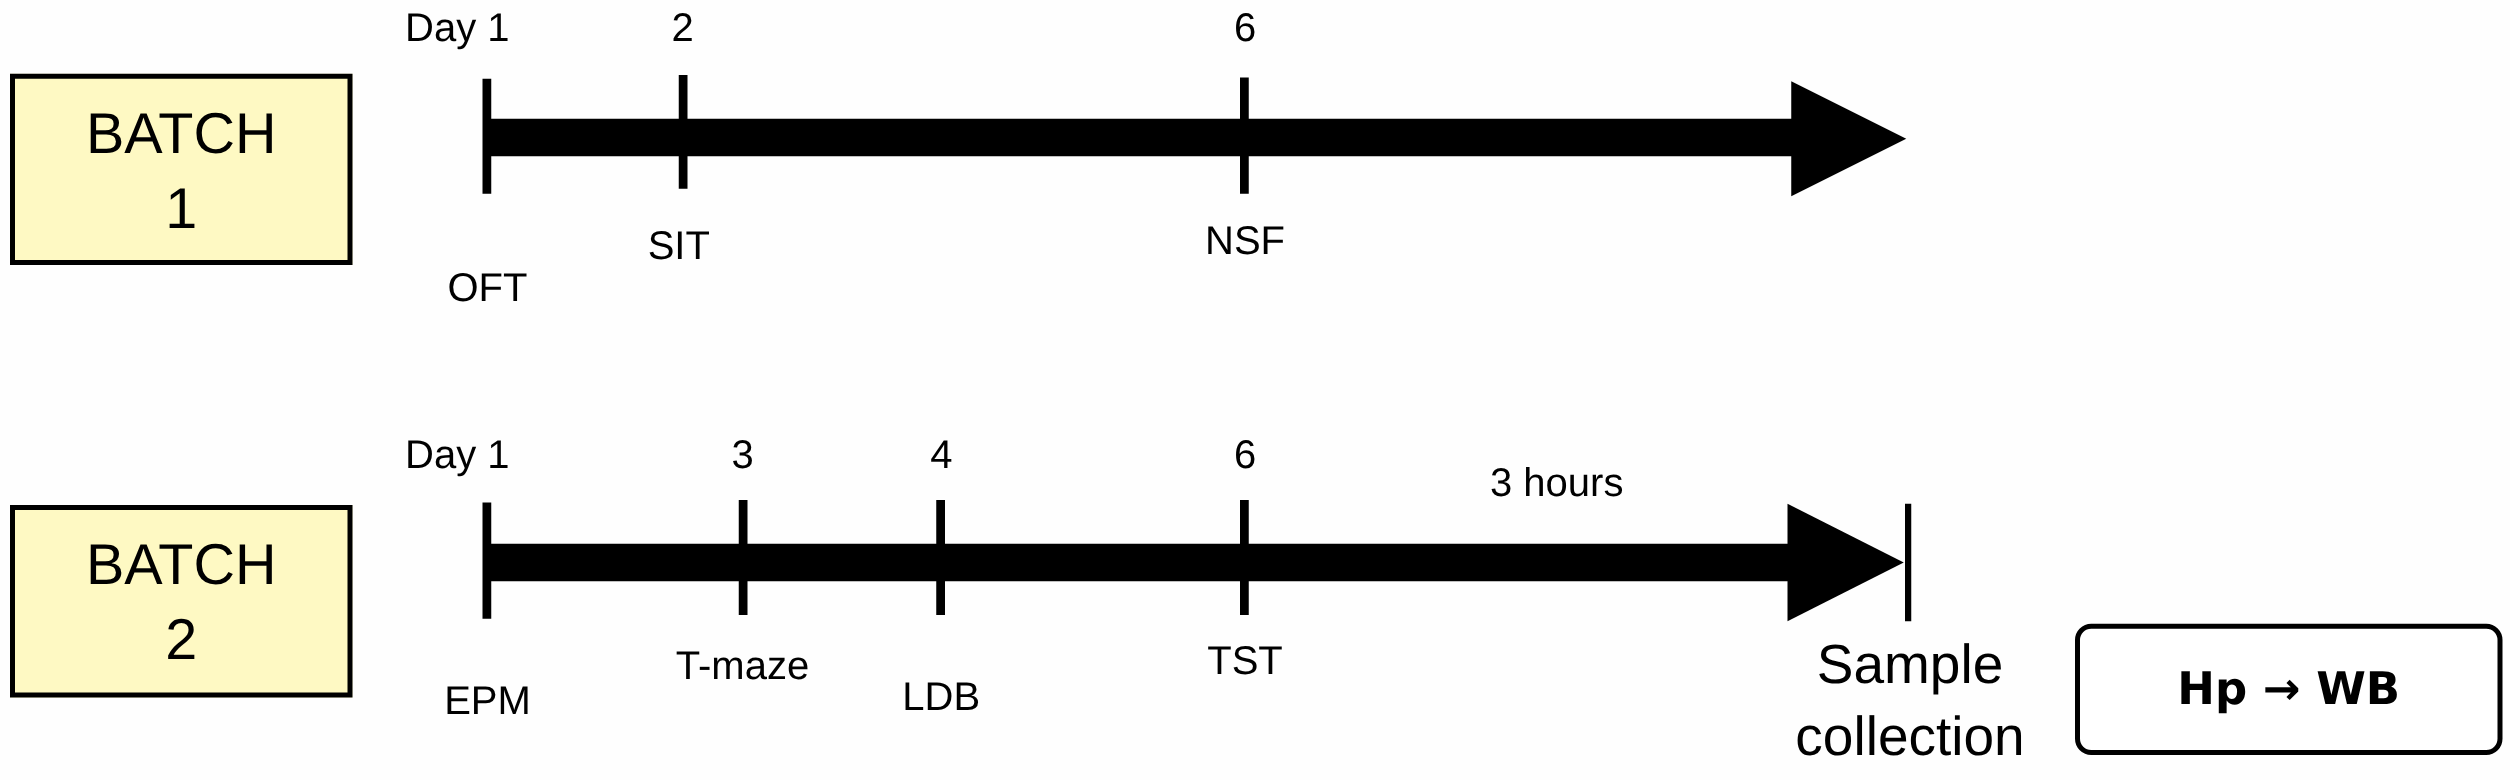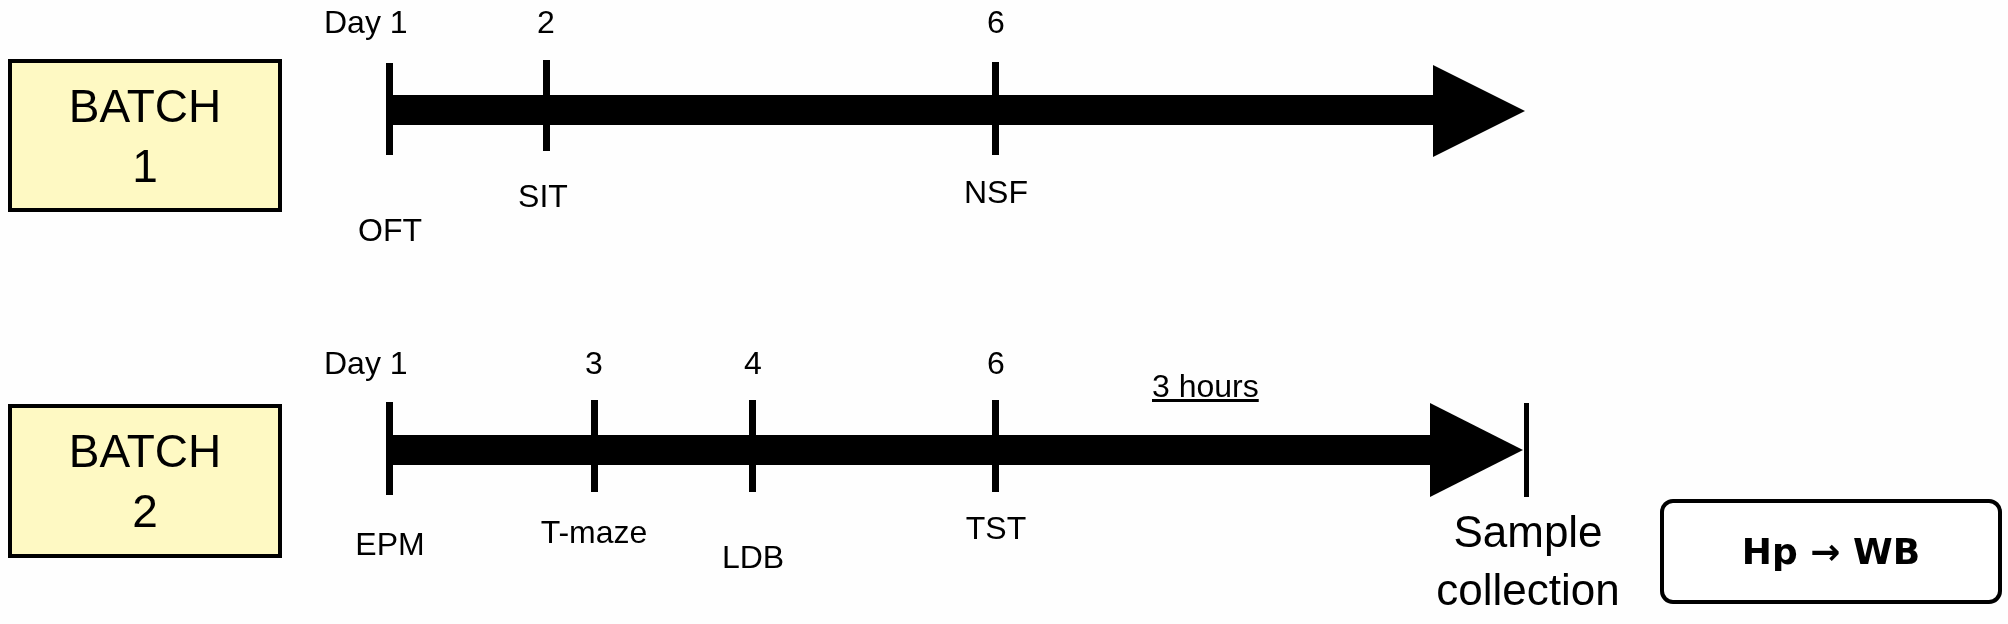--- a/index.html
+++ b/index.html
@@ -96,23 +96,23 @@
   <div class="batch-box" style="left:8px; top:404px; width:274px; height:154px;">
     <span>BATCH</span>
     <span>2</span>
   </div>
 
   <span class="lbl left" style="left:324px; top:347px;">Day 1</span>
   <span class="lbl" style="left:594px; top:347px;">3</span>
   <span class="lbl" style="left:753px; top:347px;">4</span>
   <span class="lbl" style="left:996px; top:347px;">6</span>
 
-  <span class="lbl left" style="left:1152px; top:370px;text-decoration:underline;">3 hours</span>
+  <span class="lbl left" style="left:1192px; top:370px;">3 hours</span>
 
-  <span class="lbl" style="left:390px; top:528px;">EPM</span>
+  <span class="lbl" style="left:390px; top:544px;">EPM</span>
   <span class="lbl" style="left:594px; top:516px;">T-maze</span>
   <span class="lbl" style="left:753px; top:512px;margin-top:29px;">LDB</span>
   <span class="lbl" style="left:996px; top:512px;">TST</span>
 
   <div class="sample-lbl" style="left:1528px; top:503px;">
     <div>Sample</div>
     <div>collection</div>
   </div>
 
   <div class="result-box" style="left:1660px; top:499px; width:342px; height:105px;border-radius:13px;">

